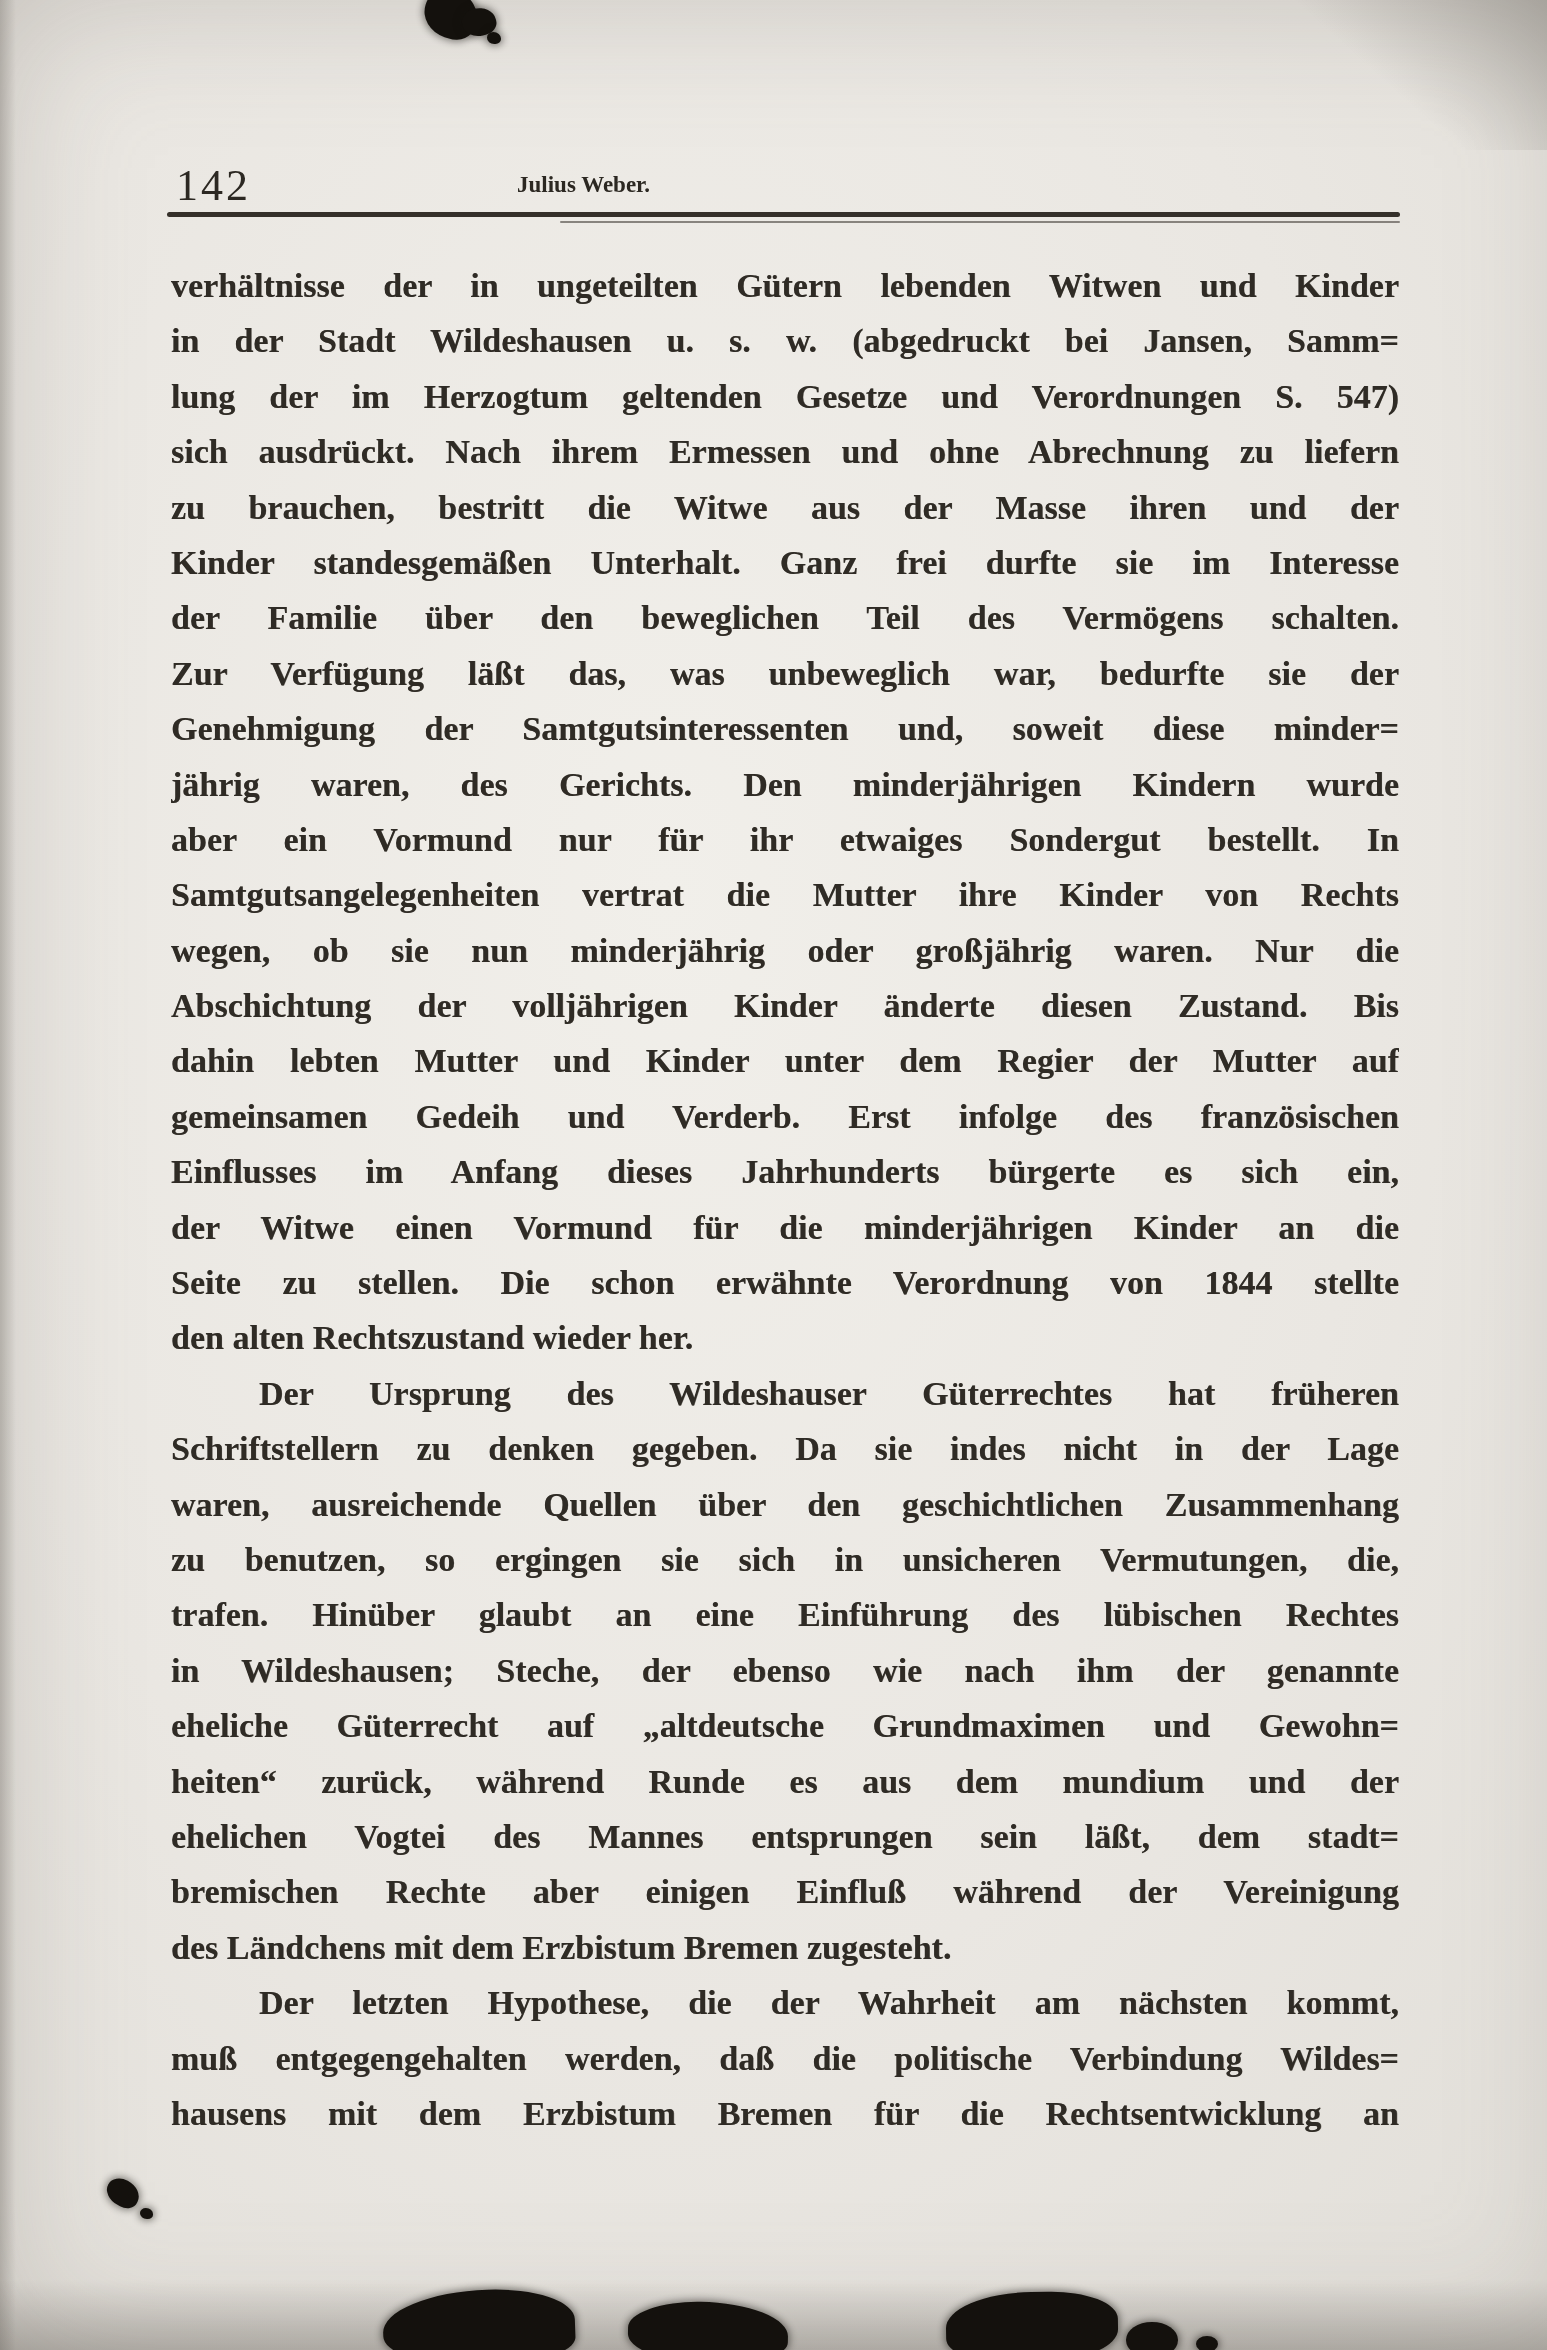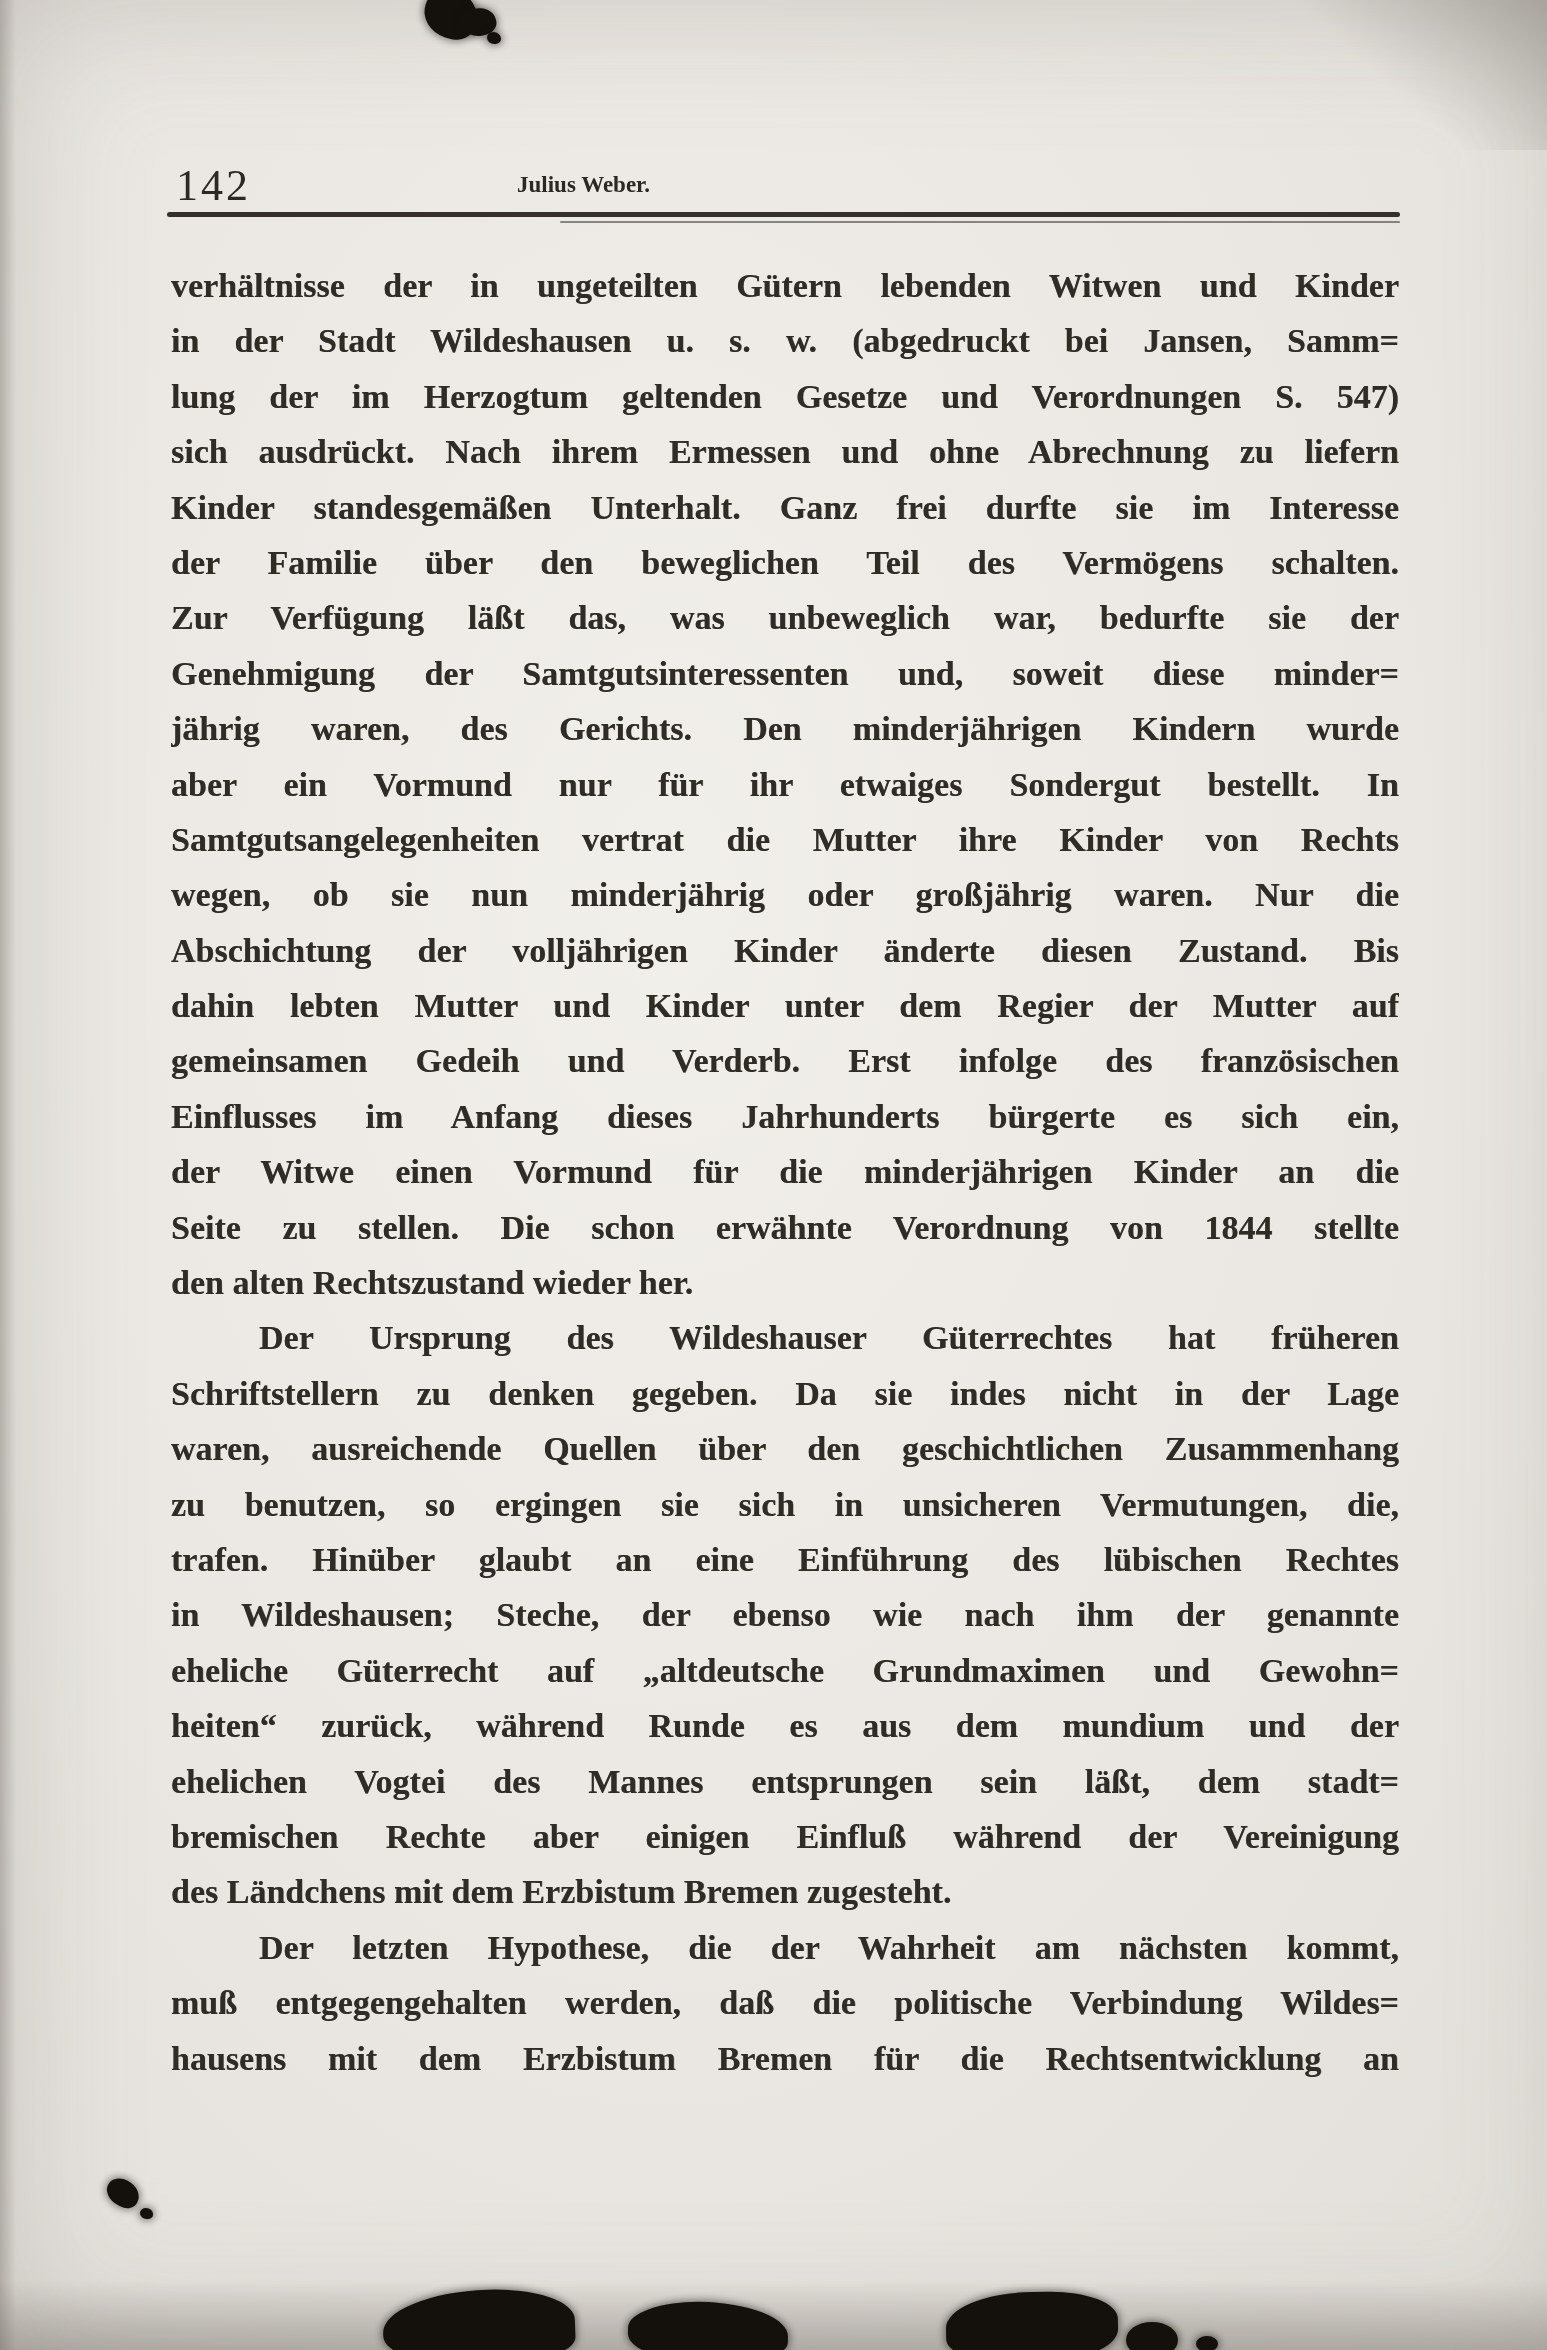--- a/index.html
+++ b/index.html
@@ -87,20 +87,21 @@
     <div class="running-head">Julius Weber.</div>
     <div class="head-rule"></div>
     <div class="head-rule-echo"></div>
   </div>
 
   <div class="body-text">
       <div class="line">verhältnisse der in ungeteilten Gütern lebenden Witwen und Kinder</div>
       <div class="line">in der Stadt Wildeshausen u. s. w. (abgedruckt bei Jansen, Samm=</div>
       <div class="line">lung der im Herzogtum geltenden Gesetze und Verordnungen S. 547)</div>
       <div class="line">sich ausdrückt. Nach ihrem Ermessen und ohne Abrechnung zu liefern</div>
+      <div class="line">zu brauchen, bestritt die Witwe aus der Masse ihren und der</div>
       <div class="line">Kinder standesgemäßen Unterhalt. Ganz frei durfte sie im Interesse</div>
       <div class="line">der Familie über den beweglichen Teil des Vermögens schalten.</div>
       <div class="line">Zur Verfügung läßt das, was unbeweglich war, bedurfte sie der</div>
       <div class="line">Genehmigung der Samtgutsinteressenten und, soweit diese minder=</div>
       <div class="line">jährig waren, des Gerichts. Den minderjährigen Kindern wurde</div>
       <div class="line">aber ein Vormund nur für ihr etwaiges Sondergut bestellt. In</div>
       <div class="line">Samtgutsangelegenheiten vertrat die Mutter ihre Kinder von Rechts</div>
       <div class="line">wegen, ob sie nun minderjährig oder großjährig waren. Nur die</div>
       <div class="line">Abschichtung der volljährigen Kinder änderte diesen Zustand. Bis</div>
       <div class="line">dahin lebten Mutter und Kinder unter dem Regier der Mutter auf</div>

